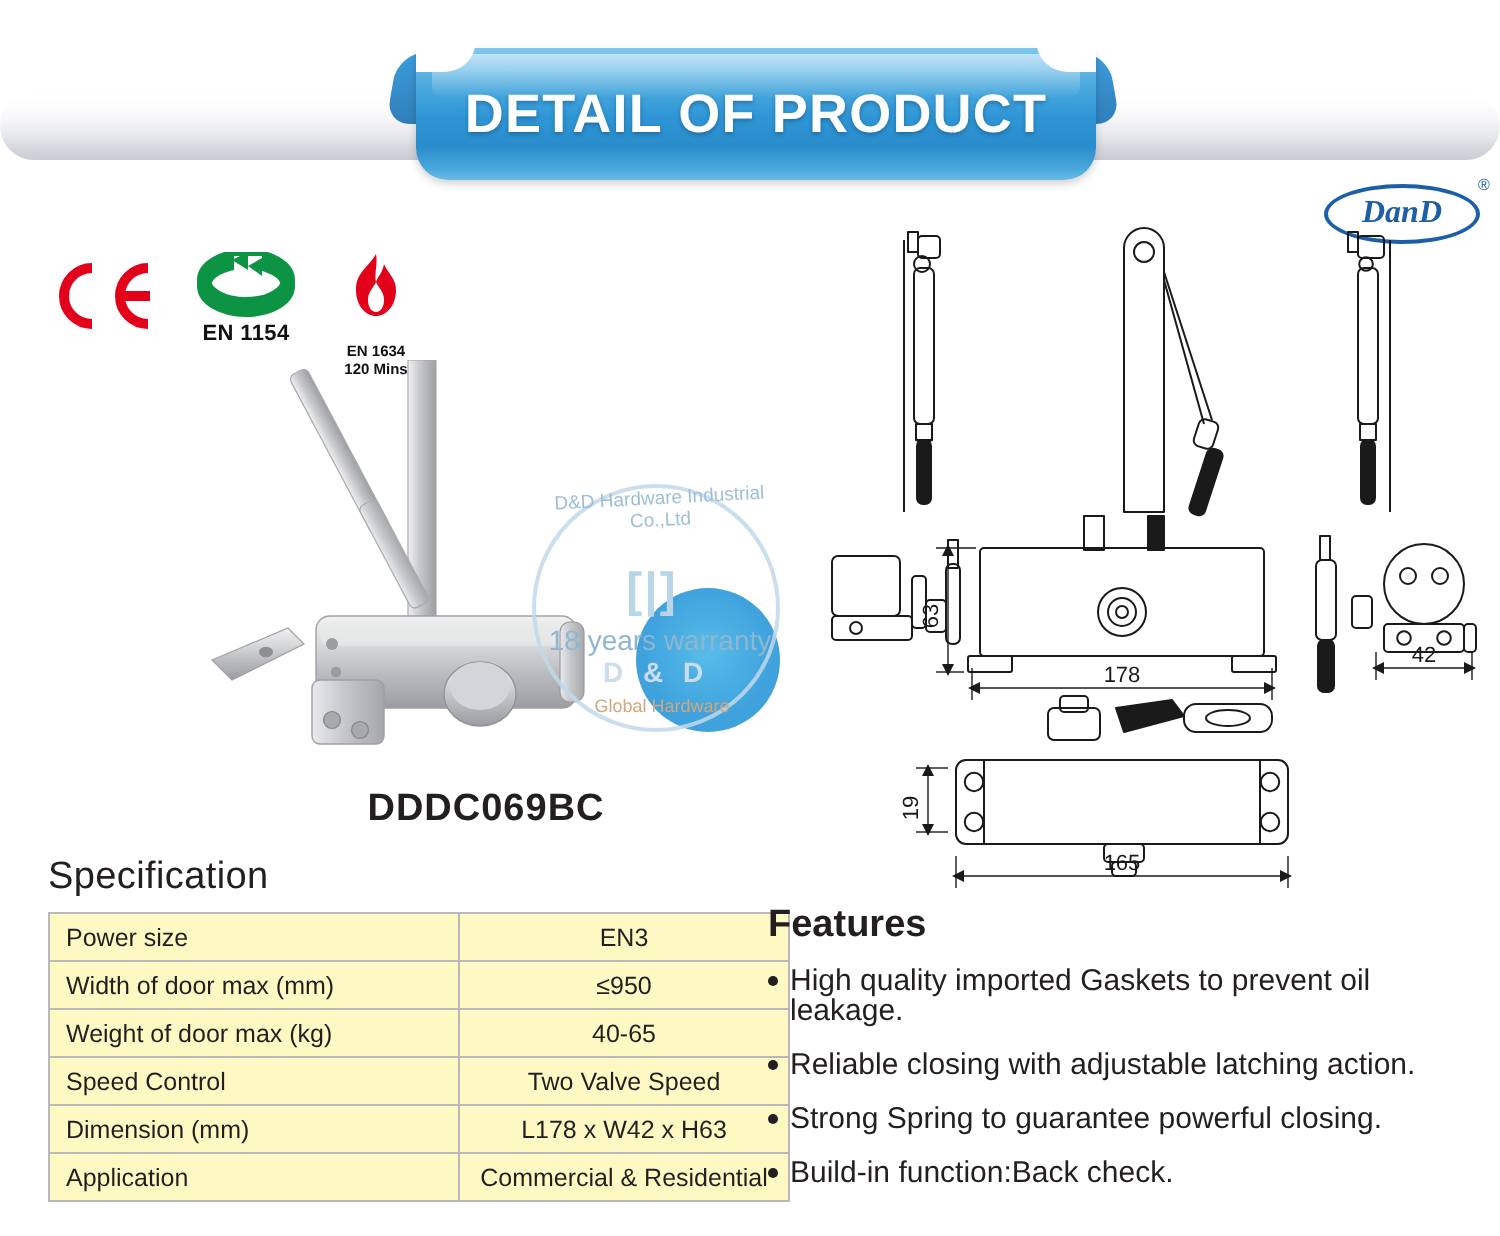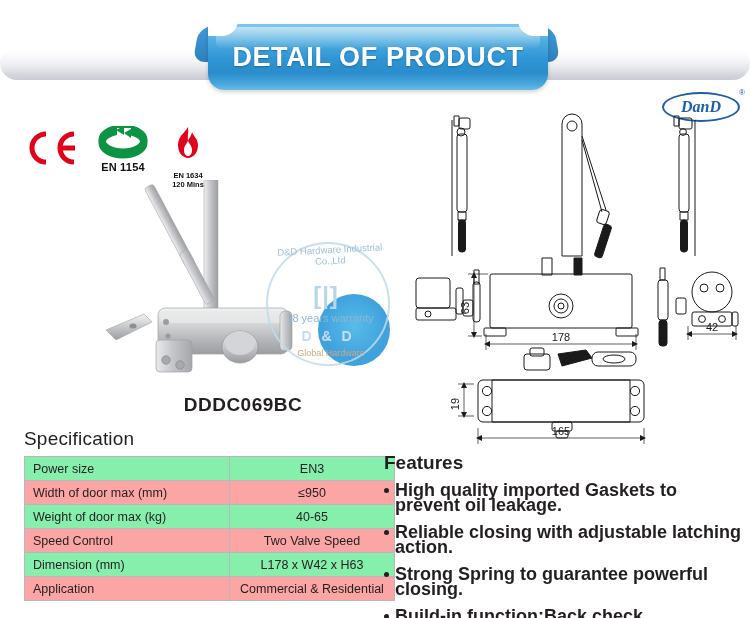--- a/index.html
+++ b/index.html
@@ -85,21 +85,21 @@
   }
   .wm-arc{
     position:absolute;left:0;top:0;width:148px;height:130px;
     font-size:9px;color:#9fc2d9;
   }
   .wm-top{position:absolute;left:6px;top:6px;width:132px;text-align:center;
     font-size:9.5px;color:#9dbfd6;transform:rotate(-3deg);}
   .wm-mid{position:absolute;left:10px;top:44px;width:116px;text-align:center;
     font-size:24px;color:#b9d5e8;font-weight:bold;letter-spacing:1px;}
   .wm-warranty{position:absolute;left:6px;top:74px;width:132px;text-align:center;
-    font-size:11px;color:#8fb6cf;}
+    font-size:14px;color:#8fb6cf;}
   .wm-dd{position:absolute;left:10px;top:90px;width:120px;text-align:center;
     font-size:14px;color:#c9dded;font-weight:bold;letter-spacing:3px;}
   .wm-bot{position:absolute;left:6px;top:110px;width:134px;text-align:center;
     font-size:9px;color:#cfa77e;}
   .wm-blue{
     position:absolute;left:60px;top:56px;width:72px;height:72px;
     background:radial-gradient(circle at 50% 45%,#49b6e8 0%,#2f9ada 60%,#2f9ada 100%);
     border-radius:50%;opacity:.92;
   }
 
@@ -116,29 +116,29 @@
   .spec{position:absolute;left:24px;top:428px;width:340px;}
   .sec-title{font-size:19px;font-weight:normal;color:#231f20;letter-spacing:.2px;margin-bottom:6px;}
   table.spec-table{border-collapse:collapse;width:338px;table-layout:fixed;}
   table.spec-table td{
     border:1px solid #b9b7bd;
     font-size:12.5px;color:#231f20;height:23px;padding:0 8px;
     font-family:"Liberation Sans","DejaVu Sans",sans-serif;
   }
   td.k{width:188px;text-align:left;}
   td.v{width:148px;text-align:center;}
-  tr.shade td{background:#86efac;}
-  tr.plain td{background:#fca5a5;}
+  tr.shade td{background:#fef9c3;}
+  tr.plain td{background:#fef9c3;}
 
   
   .features{position:absolute;left:384px;top:452px;width:358px;}
   .feat-title{font-size:19px;font-weight:bold;color:#231f20;margin-bottom:9px;}
   .feat-item{
-    font-size:18px;color:#231f20;line-height:15px;margin-bottom:12px;
-    padding-left:11px;position:relative;font-weight:bold;
+    font-size:15px;color:#231f20;line-height:15px;margin-bottom:12px;
+    padding-left:11px;position:relative;
   }
   .feat-item:before{
     content:"";position:absolute;left:0;top:5px;width:5px;height:5px;
     background:#231f20;border-radius:50%;
   }
 </style>
 </head>
 <body>
 
 <div class="header">

